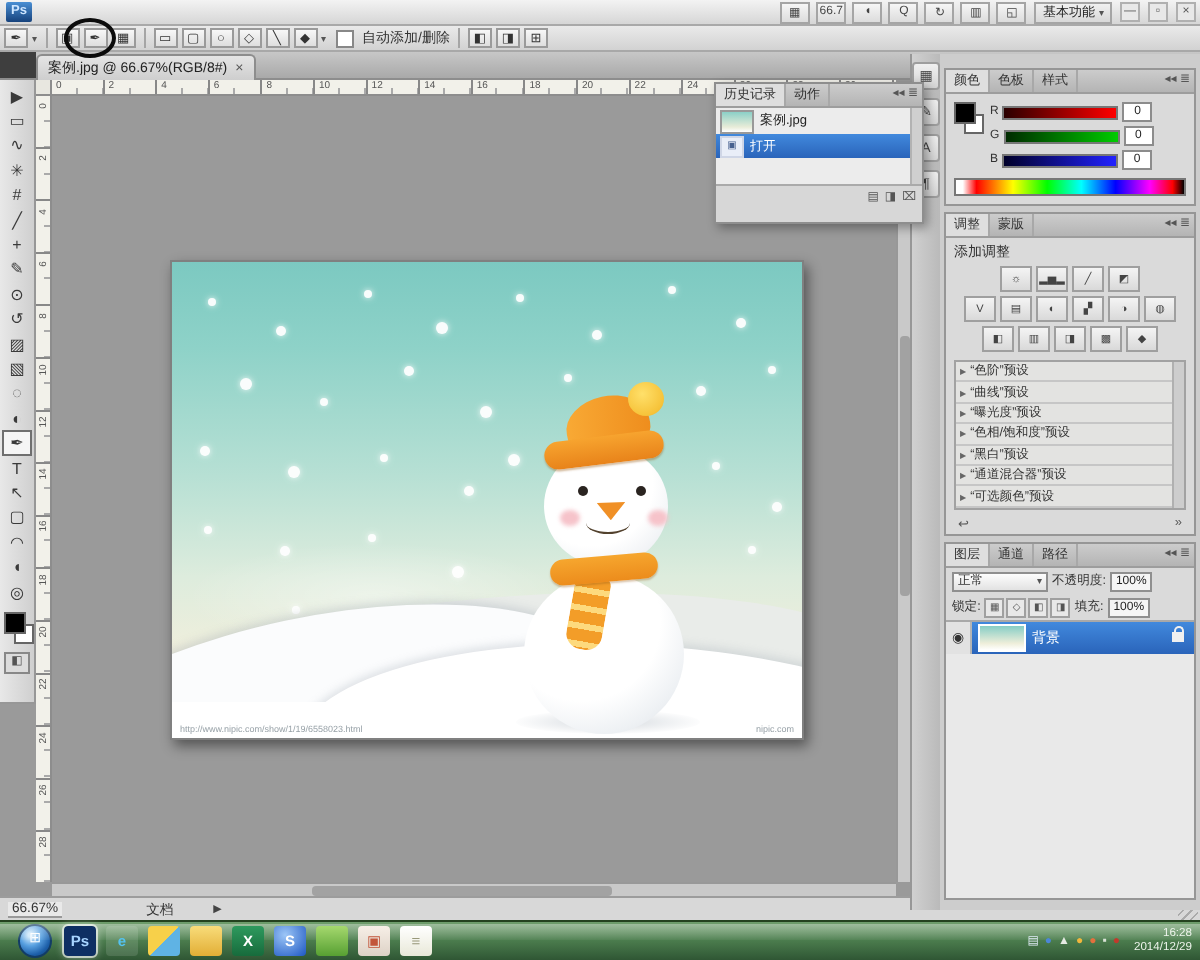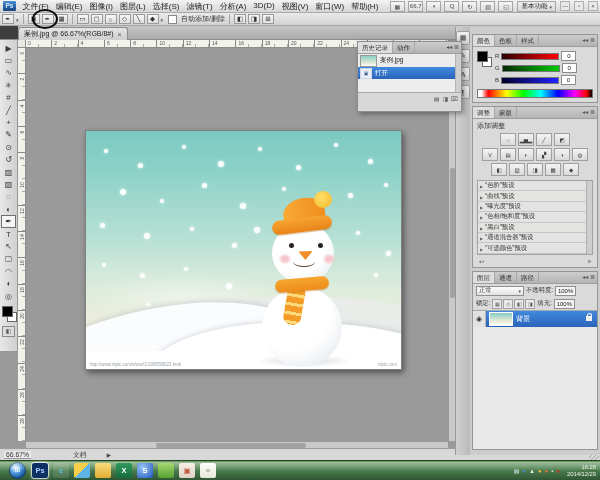--- a/index.html
+++ b/index.html
@@ -208,34 +208,20 @@
   .tray-icon{font-size:6px;line-height:6px;}
   .clock{margin:0 4px 0 7px;text-align:right;font-size:5.8px;line-height:6.5px;color:#eef5ec;z-index:1;}
 </style>
 </head>
 <body>
 
 <div id="screen">
 
   <div class="menubar">
     <div class="pslogo">Ps</div>
-    <div style="display:flex">
-
-    <span class="menu-item">文件(F)</span>
-        <span class="menu-item">编辑(E)</span>
-        <span class="menu-item">图像(I)</span>
-        <span class="menu-item">图层(L)</span>
-        <span class="menu-item">选择(S)</span>
-        <span class="menu-item">滤镜(T)</span>
-        <span class="menu-item">分析(A)</span>
-        <span class="menu-item">3D(D)</span>
-        <span class="menu-item">视图(V)</span>
-        <span class="menu-item">窗口(W)</span>
-        <span class="menu-item">帮助(H)</span>
-      </div>
     <div class="appbar">
       <span style="display:flex;gap:3px">
 
       <span class="appbar-icon">▦</span>
           <span class="appbar-icon">66.7</span>
           <span class="appbar-icon">◖</span>
           <span class="appbar-icon">Q</span>
           <span class="appbar-icon">↻</span>
           <span class="appbar-icon">▥</span>
           <span class="appbar-icon">◱</span>

